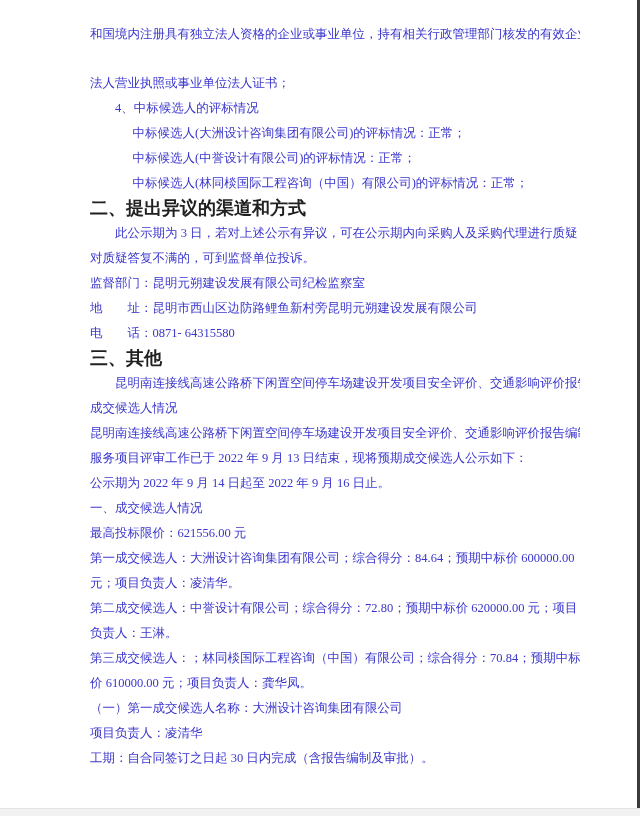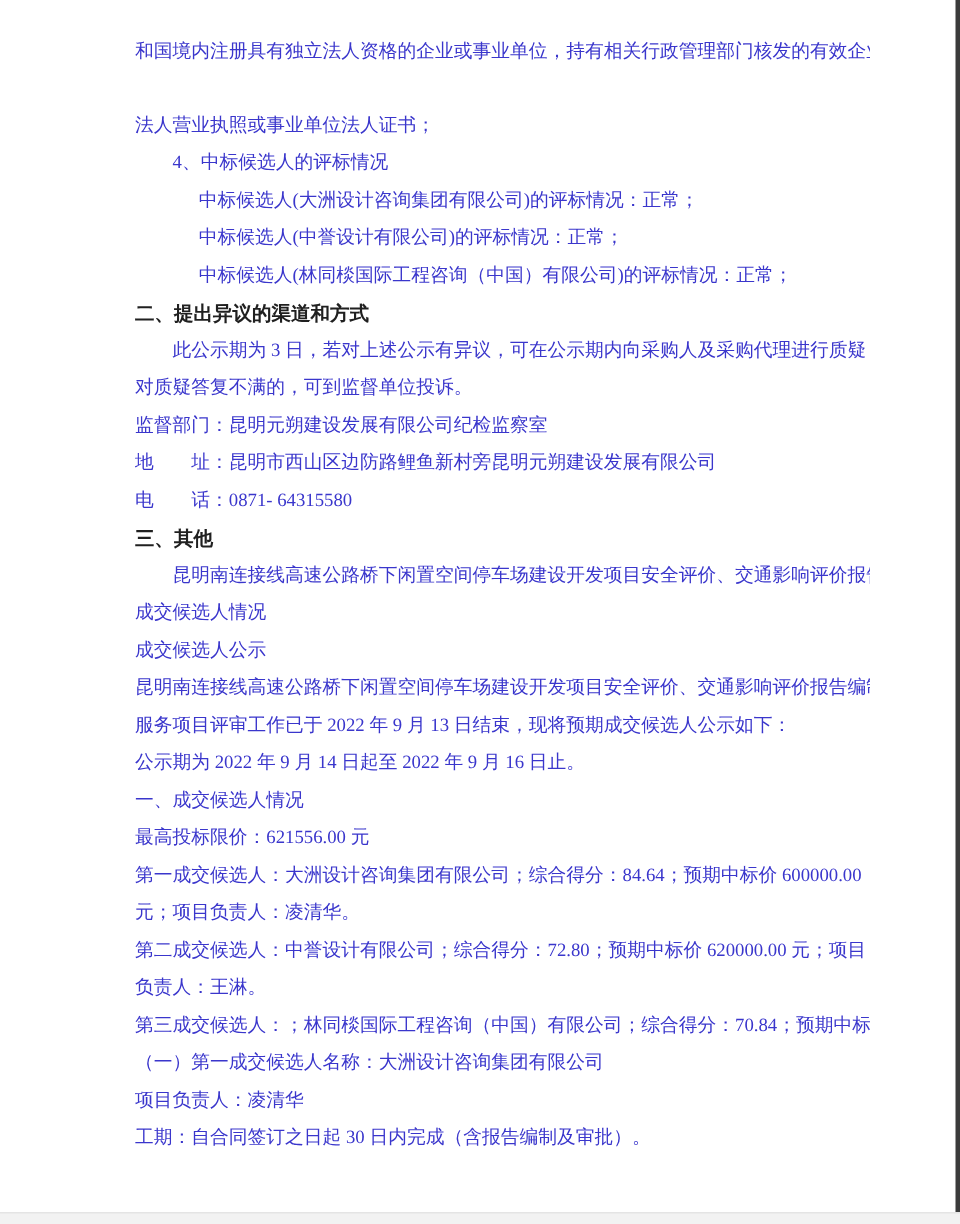--- a/index.html
+++ b/index.html
@@ -29,21 +29,21 @@
   .line {
     height: 25px;
     line-height: 25px;
     font-size: 12.5px;
     white-space: nowrap;
     color: var(--text-color, #3a36cc);
   }
   .line.heading {
     color: var(--heading-color, #202020);
     font-weight: bold;
-    font-size: 13px;
+    font-size: 18px;
   }
   .right-bar {
     position: absolute;
     top: 0;
     right: 0;
     width: 3px;
     height: 808px;
     background: var(--right-bar-color, #3b3b3b);
   }
   .bottom-strip {
@@ -70,30 +70,30 @@
       <div class="line" style="padding-left: 3.4em;">中标候选人(林同棪国际工程咨询（中国）有限公司)的评标情况：正常；</div>
       <div class="line heading" style="padding-left: 0em;">二、提出异议的渠道和方式</div>
       <div class="line" style="padding-left: 2em;">此公示期为 3 日，若对上述公示有异议，可在公示期内向采购人及采购代理进行质疑，</div>
       <div class="line" style="padding-left: 0em;">对质疑答复不满的，可到监督单位投诉。</div>
       <div class="line" style="padding-left: 0em;">监督部门：昆明元朔建设发展有限公司纪检监察室</div>
       <div class="line" style="padding-left: 0em;">地　　址：昆明市西山区边防路鲤鱼新村旁昆明元朔建设发展有限公司</div>
       <div class="line" style="padding-left: 0em;">电　　话：0871- 64315580</div>
       <div class="line heading" style="padding-left: 0em;">三、其他</div>
       <div class="line" style="padding-left: 2em;">昆明南连接线高速公路桥下闲置空间停车场建设开发项目安全评价、交通影响评价报告</div>
       <div class="line" style="padding-left: 0em;">成交候选人情况</div>
-      <div class="line" style="padding-left: 0em;">成交候选人公示</div>
       <div class="line" style="padding-left: 0em;">昆明南连接线高速公路桥下闲置空间停车场建设开发项目安全评价、交通影响评价报告编制</div>
       <div class="line" style="padding-left: 0em;">服务项目评审工作已于 2022 年 9 月 13 日结束，现将预期成交候选人公示如下：</div>
       <div class="line" style="padding-left: 0em;">公示期为 2022 年 9 月 14 日起至 2022 年 9 月 16 日止。</div>
       <div class="line" style="padding-left: 0em;">一、成交候选人情况</div>
       <div class="line" style="padding-left: 0em;">最高投标限价：621556.00 元</div>
       <div class="line" style="padding-left: 0em;">第一成交候选人：大洲设计咨询集团有限公司；综合得分：84.64；预期中标价 600000.00</div>
       <div class="line" style="padding-left: 0em;">元；项目负责人：凌清华。</div>
       <div class="line" style="padding-left: 0em;">第二成交候选人：中誉设计有限公司；综合得分：72.80；预期中标价 620000.00 元；项目</div>
       <div class="line" style="padding-left: 0em;">负责人：王淋。</div>
       <div class="line" style="padding-left: 0em;">第三成交候选人：；林同棪国际工程咨询（中国）有限公司；综合得分：70.84；预期中标</div>
+      <div class="line" style="padding-left: 0em;">价 610000.00 元；项目负责人：龚华凤。</div>
       <div class="line" style="padding-left: 0em;">（一）第一成交候选人名称：大洲设计咨询集团有限公司</div>
       <div class="line" style="padding-left: 0em;">项目负责人：凌清华</div>
       <div class="line" style="padding-left: 0em;">工期：自合同签订之日起 30 日内完成（含报告编制及审批）。</div>
     </div>
   <div class="right-bar"></div>
   <div class="bottom-strip"></div>
 </div>
 
 </body></html>

